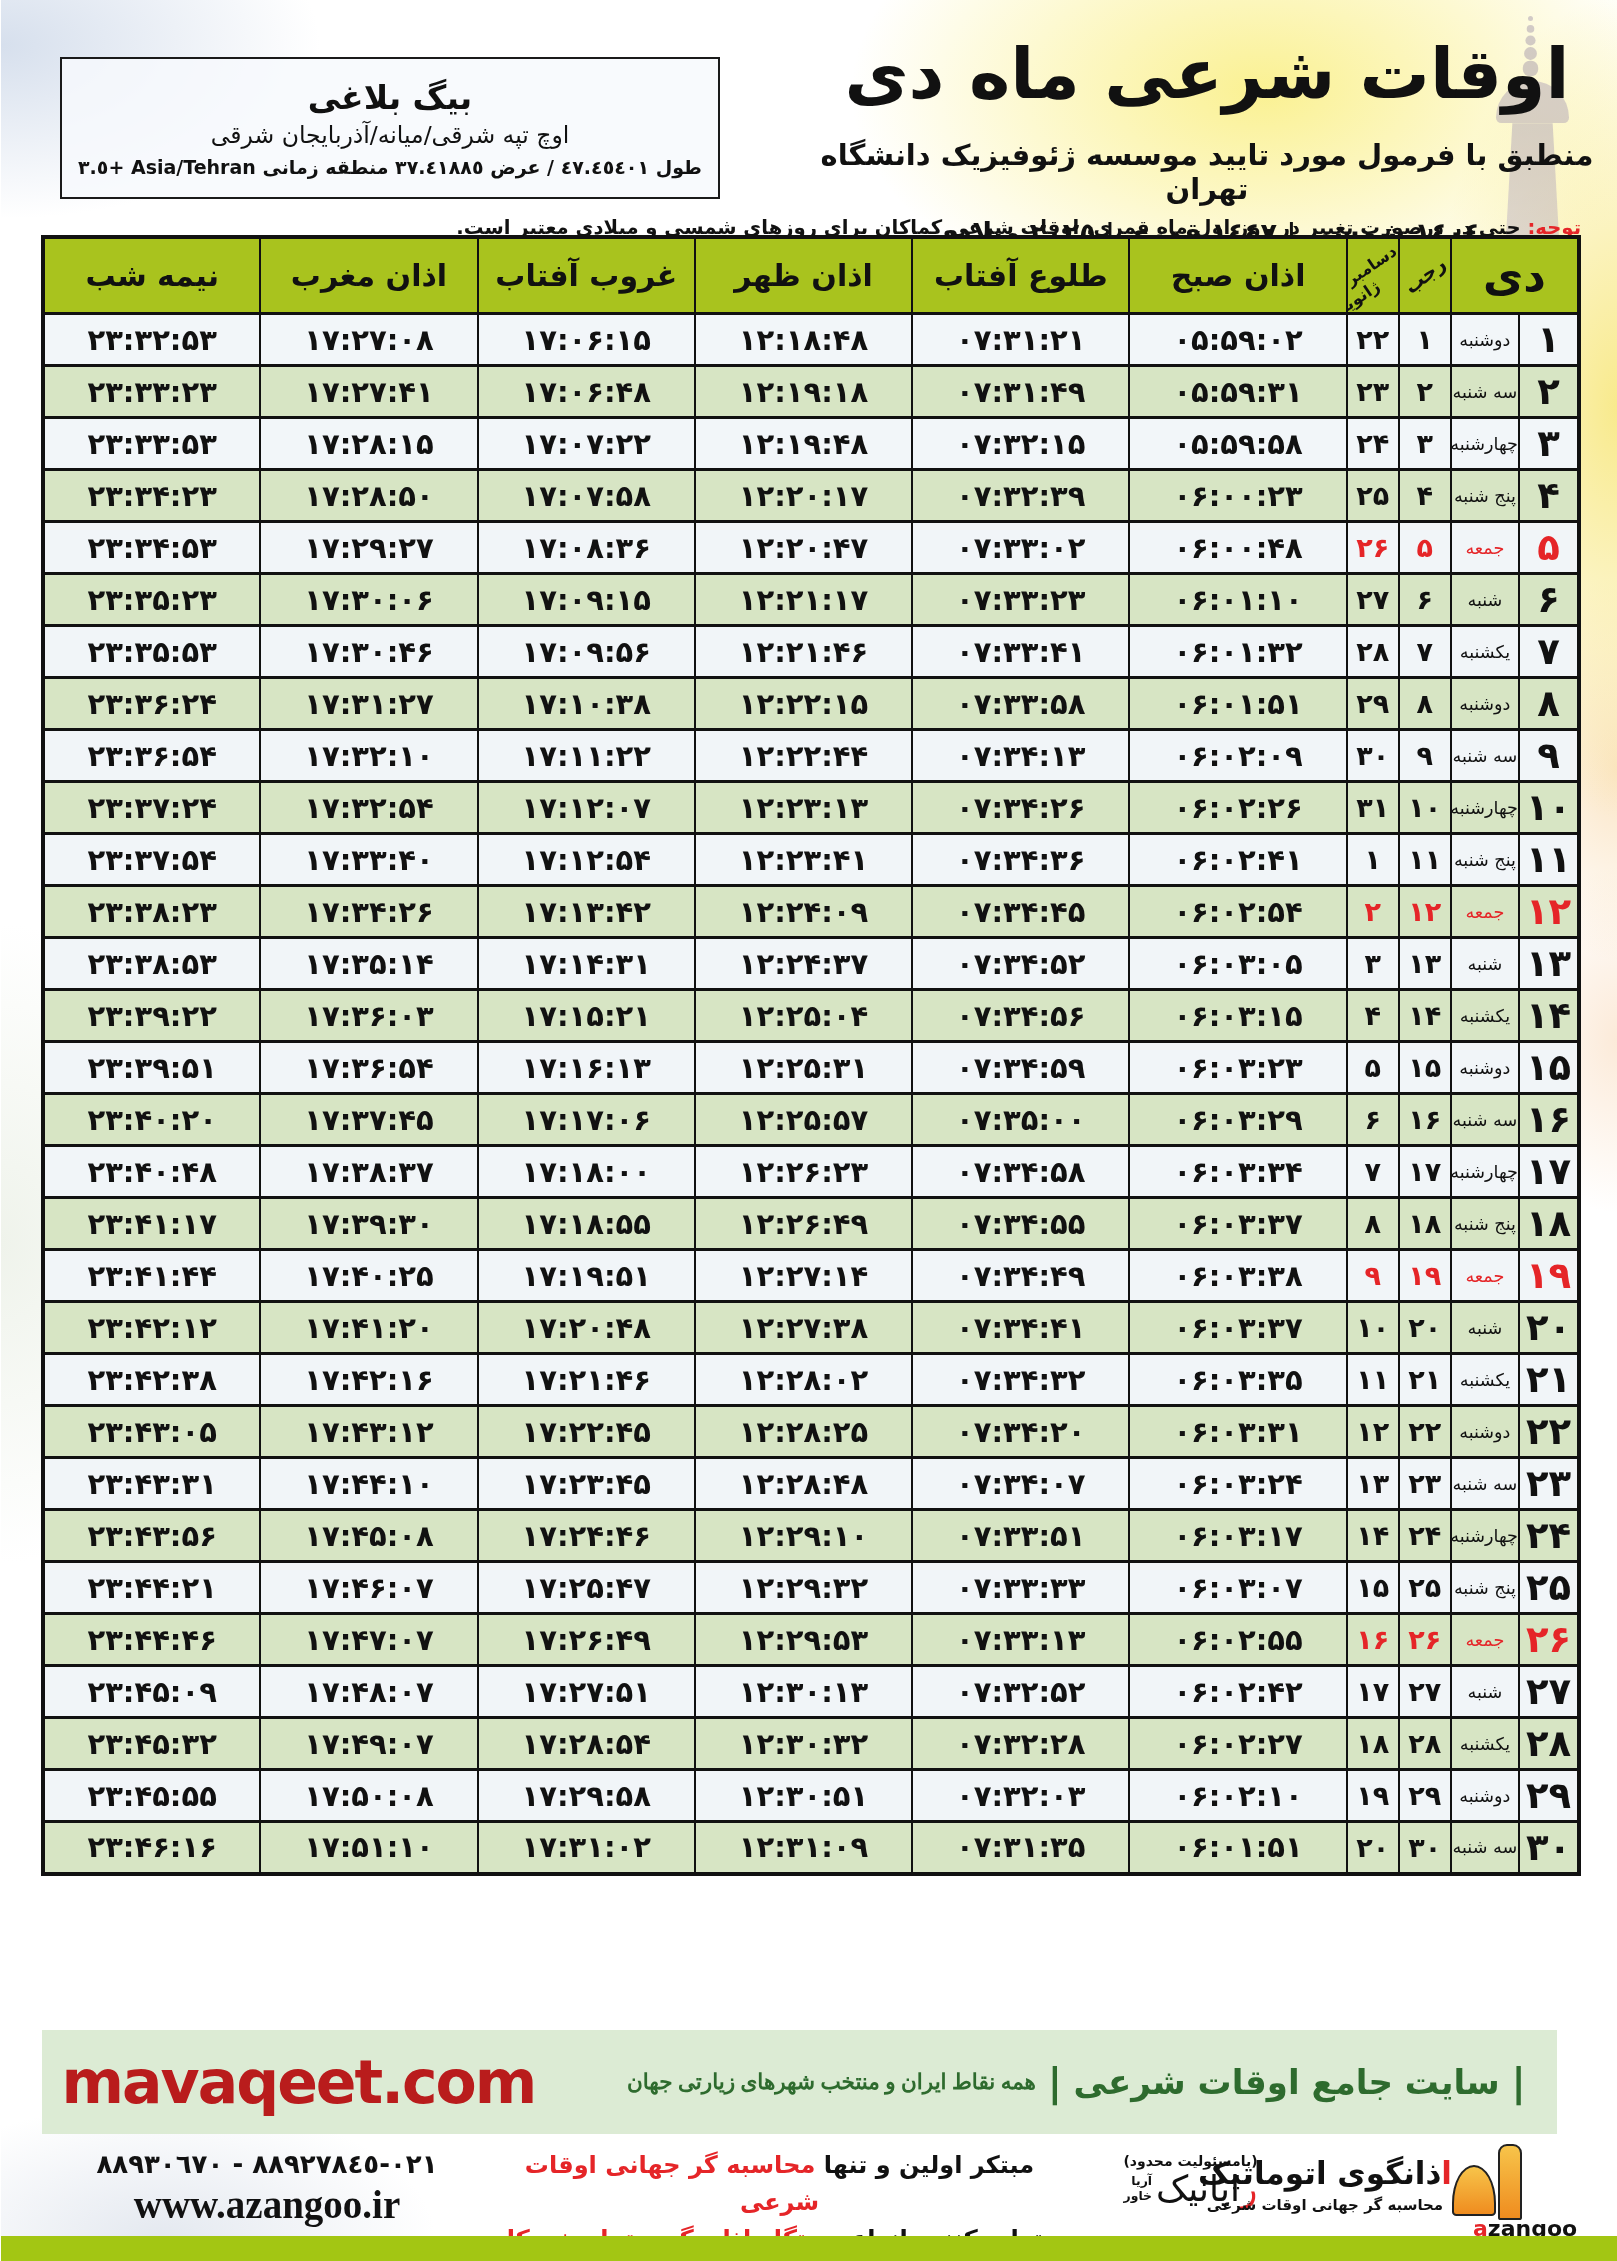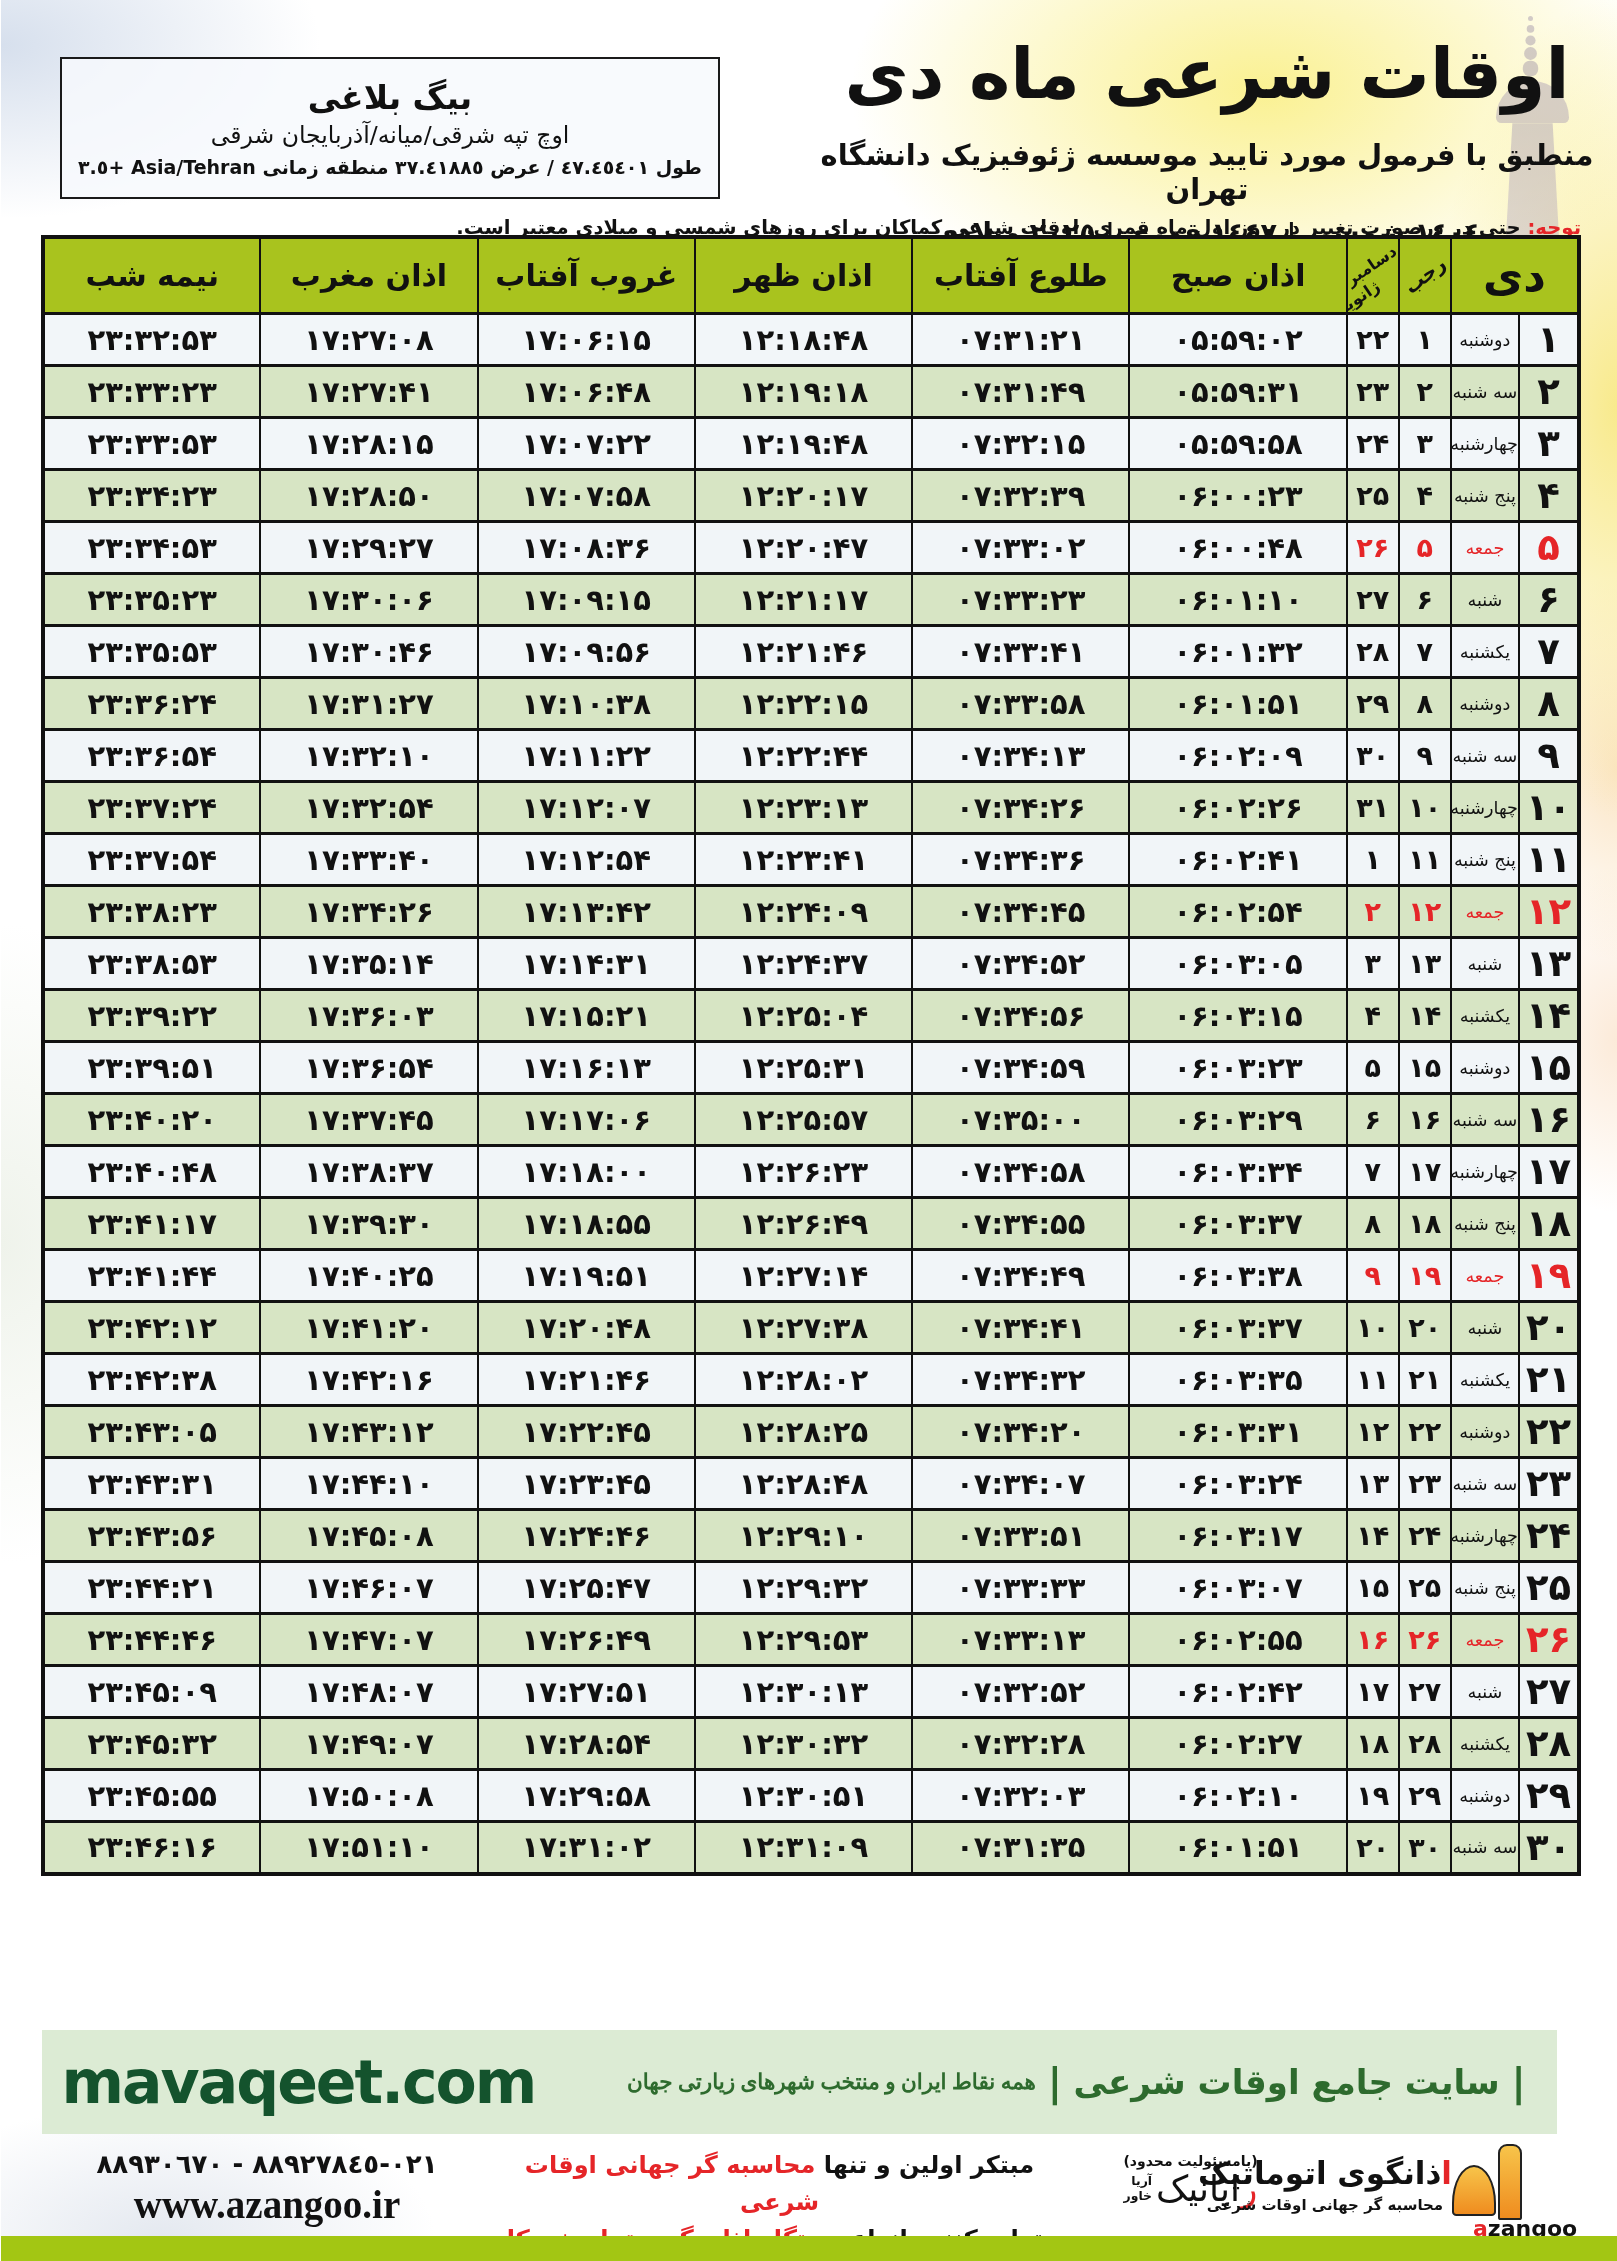--- a/index.html
+++ b/index.html
@@ -61,21 +61,21 @@
   td.weekday{font-size:17.6px;}
   td.small{font-size:27px;font-weight:bold;}
   tr.friday td.dey,tr.friday td.weekday,tr.friday td.small{color:var(--red);}
   
   .band{position:absolute;left:42px;top:2030px;width:1515px;height:104px;background:#dcebd4;z-index:2;
     display:flex;align-items:center;direction:rtl;padding:0 19.6px;box-sizing:border-box;color:var(--band);}
   .band .brand{font-size:60px;font-weight:bold;letter-spacing:-1.3px;}
   .band .sep{font-size:39px;font-weight:bold;margin:0 11.7px;}
   .band .tag1{font-size:34px;font-weight:bold;}
   .band .tag2{font-size:21.5px;font-weight:bold;font-family:Liberation Serif, serif;}
-  .band .url{margin-right:auto;direction:ltr;font-size:60px;font-weight:bold;letter-spacing:-2px;color:#14532d;}
+  .band .url{margin-right:auto;direction:ltr;font-size:60px;font-weight:bold;letter-spacing:-2px;color:#b91c1c;}
   
   .footer{position:absolute;left:0;top:2135px;width:1618px;height:102px;z-index:2;}
   .f-left{position:absolute;left:78px;top:14.4px;width:378px;text-align:center;direction:ltr;}
   .f-phone{font-size:26px;font-weight:bold;letter-spacing:0.7px;}
   .f-site{font-family:"Liberation Serif","DejaVu Serif",serif;font-size:39px;font-weight:bold;margin-top:3px;}
   .f-mid{position:absolute;left:489px;top:11.7px;width:581px;text-align:center;direction:rtl;font-size:24px;font-weight:bold;line-height:1.55;}
   .f-mid .red{color:var(--red);}
   .rayanik{position:absolute;left:1109px;top:18px;width:163px;text-align:center;direction:rtl;}
   .ray-llc{font-size:14px;font-weight:bold;}
   .ray-row{display:flex;direction:rtl;align-items:center;justify-content:center;}

